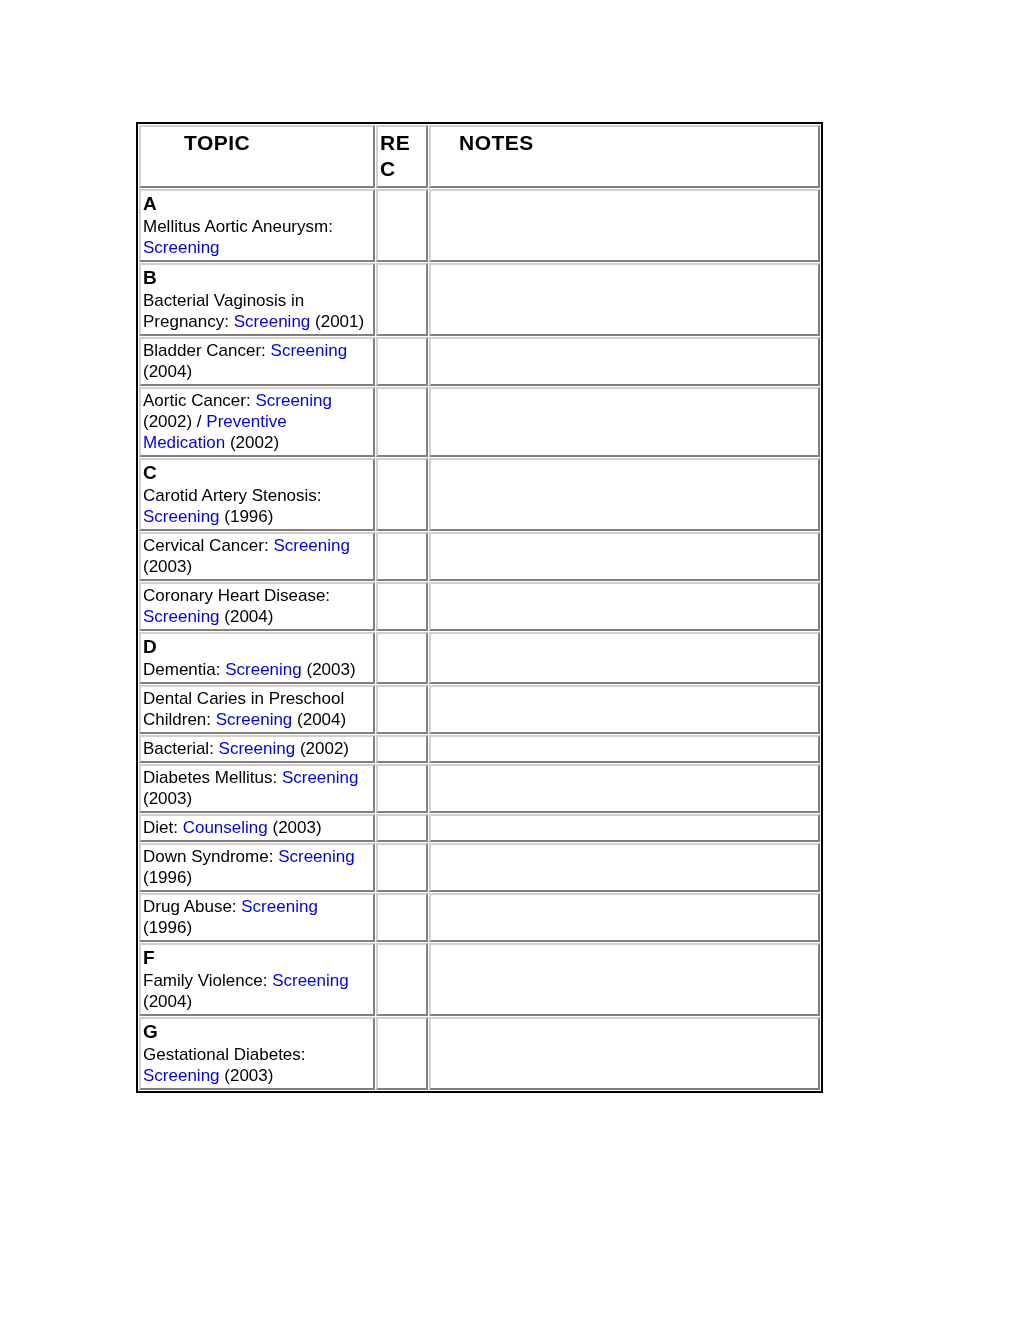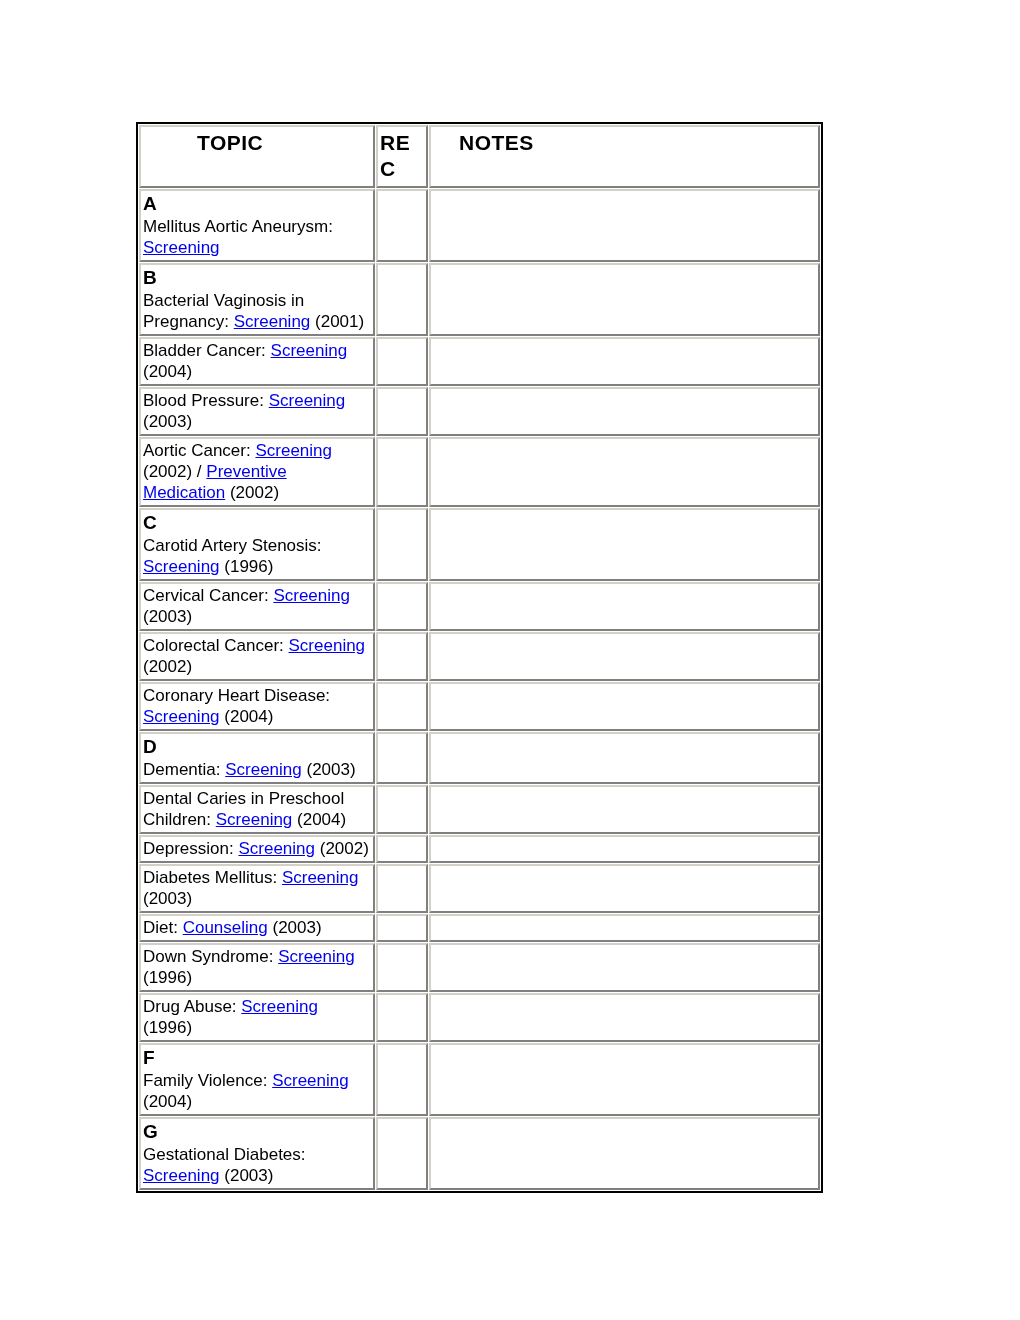--- a/index.html
+++ b/index.html
@@ -52,39 +52,38 @@
     overflow-wrap: break-word;
   }
 
   table.topic-table thead th {
     font-size: 21px;
     font-weight: bold;
     line-height: 26px;
     letter-spacing: 0.5px;
     padding: 3px 2px 4px 2px;
   }
-  table.topic-table thead th.h-topic { padding-left: 56px; }
+  table.topic-table thead th.h-topic { padding-left: 43px; }
   table.topic-table thead th.h-rec   { }
   table.topic-table thead th.h-notes { padding-left: 28px; }
 
   .alpha {
     display: block;
     font-weight: bold;
     font-size: 19px;
     line-height: 23px;
     margin: 0 0 1px 0;
   }
 
   .topic-line {
     display: block;
   }
 
   a.doclink {
     color: #0000ee;
-    text-decoration: underline;
     cursor: pointer;
     text-align: right;
   }
 
   .rec-cell, .notes-cell {
     min-height: 21px;
   }
 </style>
 </head>
 <body>
@@ -123,27 +122,20 @@
         </tr>
         <tr>
           <td class="topic-cell">
             <span class="topic-line"><span>Bladder Cancer: </span><a class="doclink">Screening</a><span> (2004)</span></span>
           </td>
           <td class="rec-cell">&nbsp;</td>
           <td class="notes-cell">&nbsp;</td>
         </tr>
         <tr>
           <td class="topic-cell">
-            <span class="topic-line"><span>Blood Pressure: </span><a class="doclink">Screening</a><span> (2003)</span></span>
-          </td>
-          <td class="rec-cell">&nbsp;</td>
-          <td class="notes-cell">&nbsp;</td>
-        </tr>
-        <tr>
-          <td class="topic-cell">
             <span class="topic-line"><span>Aortic Cancer: </span><a class="doclink">Screening</a><span> (2002) / </span><a class="doclink">Preventive Medication</a><span> (2002)</span></span>
           </td>
           <td class="rec-cell">&nbsp;</td>
           <td class="notes-cell">&nbsp;</td>
         </tr>
         <tr>
           <td class="topic-cell">
             <span class="alpha">C</span>
             <span class="topic-line"><span>Carotid Artery Stenosis: </span><a class="doclink">Screening</a><span> (1996)</span></span>
           </td>
@@ -152,27 +144,20 @@
         </tr>
         <tr>
           <td class="topic-cell">
             <span class="topic-line"><span>Cervical Cancer: </span><a class="doclink">Screening</a><span> (2003)</span></span>
           </td>
           <td class="rec-cell">&nbsp;</td>
           <td class="notes-cell">&nbsp;</td>
         </tr>
         <tr>
           <td class="topic-cell">
-            <span class="topic-line"><span>Colorectal Cancer: </span><a class="doclink">Screening</a><span> (2002)</span></span>
-          </td>
-          <td class="rec-cell">&nbsp;</td>
-          <td class="notes-cell">&nbsp;</td>
-        </tr>
-        <tr>
-          <td class="topic-cell">
             <span class="topic-line"><span>Coronary Heart Disease: </span><a class="doclink">Screening</a><span> (2004)</span></span>
           </td>
           <td class="rec-cell">&nbsp;</td>
           <td class="notes-cell">&nbsp;</td>
         </tr>
         <tr>
           <td class="topic-cell">
             <span class="alpha">D</span>
             <span class="topic-line"><span>Dementia: </span><a class="doclink">Screening</a><span> (2003)</span></span>
           </td>
@@ -181,21 +166,21 @@
         </tr>
         <tr>
           <td class="topic-cell">
             <span class="topic-line"><span>Dental Caries in Preschool Children: </span><a class="doclink">Screening</a><span> (2004)</span></span>
           </td>
           <td class="rec-cell">&nbsp;</td>
           <td class="notes-cell">&nbsp;</td>
         </tr>
         <tr>
           <td class="topic-cell">
-            <span class="topic-line"><span>Depression: </span><a class="doclink">Screening</a><span> (2002)</span></span>
+            <span class="topic-line"><span>Bacterial: </span><a class="doclink">Screening</a><span> (2002)</span></span>
           </td>
           <td class="rec-cell">&nbsp;</td>
           <td class="notes-cell">&nbsp;</td>
         </tr>
         <tr>
           <td class="topic-cell">
             <span class="topic-line"><span>Diabetes Mellitus: </span><a class="doclink">Screening</a><span> (2003)</span></span>
           </td>
           <td class="rec-cell">&nbsp;</td>
           <td class="notes-cell">&nbsp;</td>

